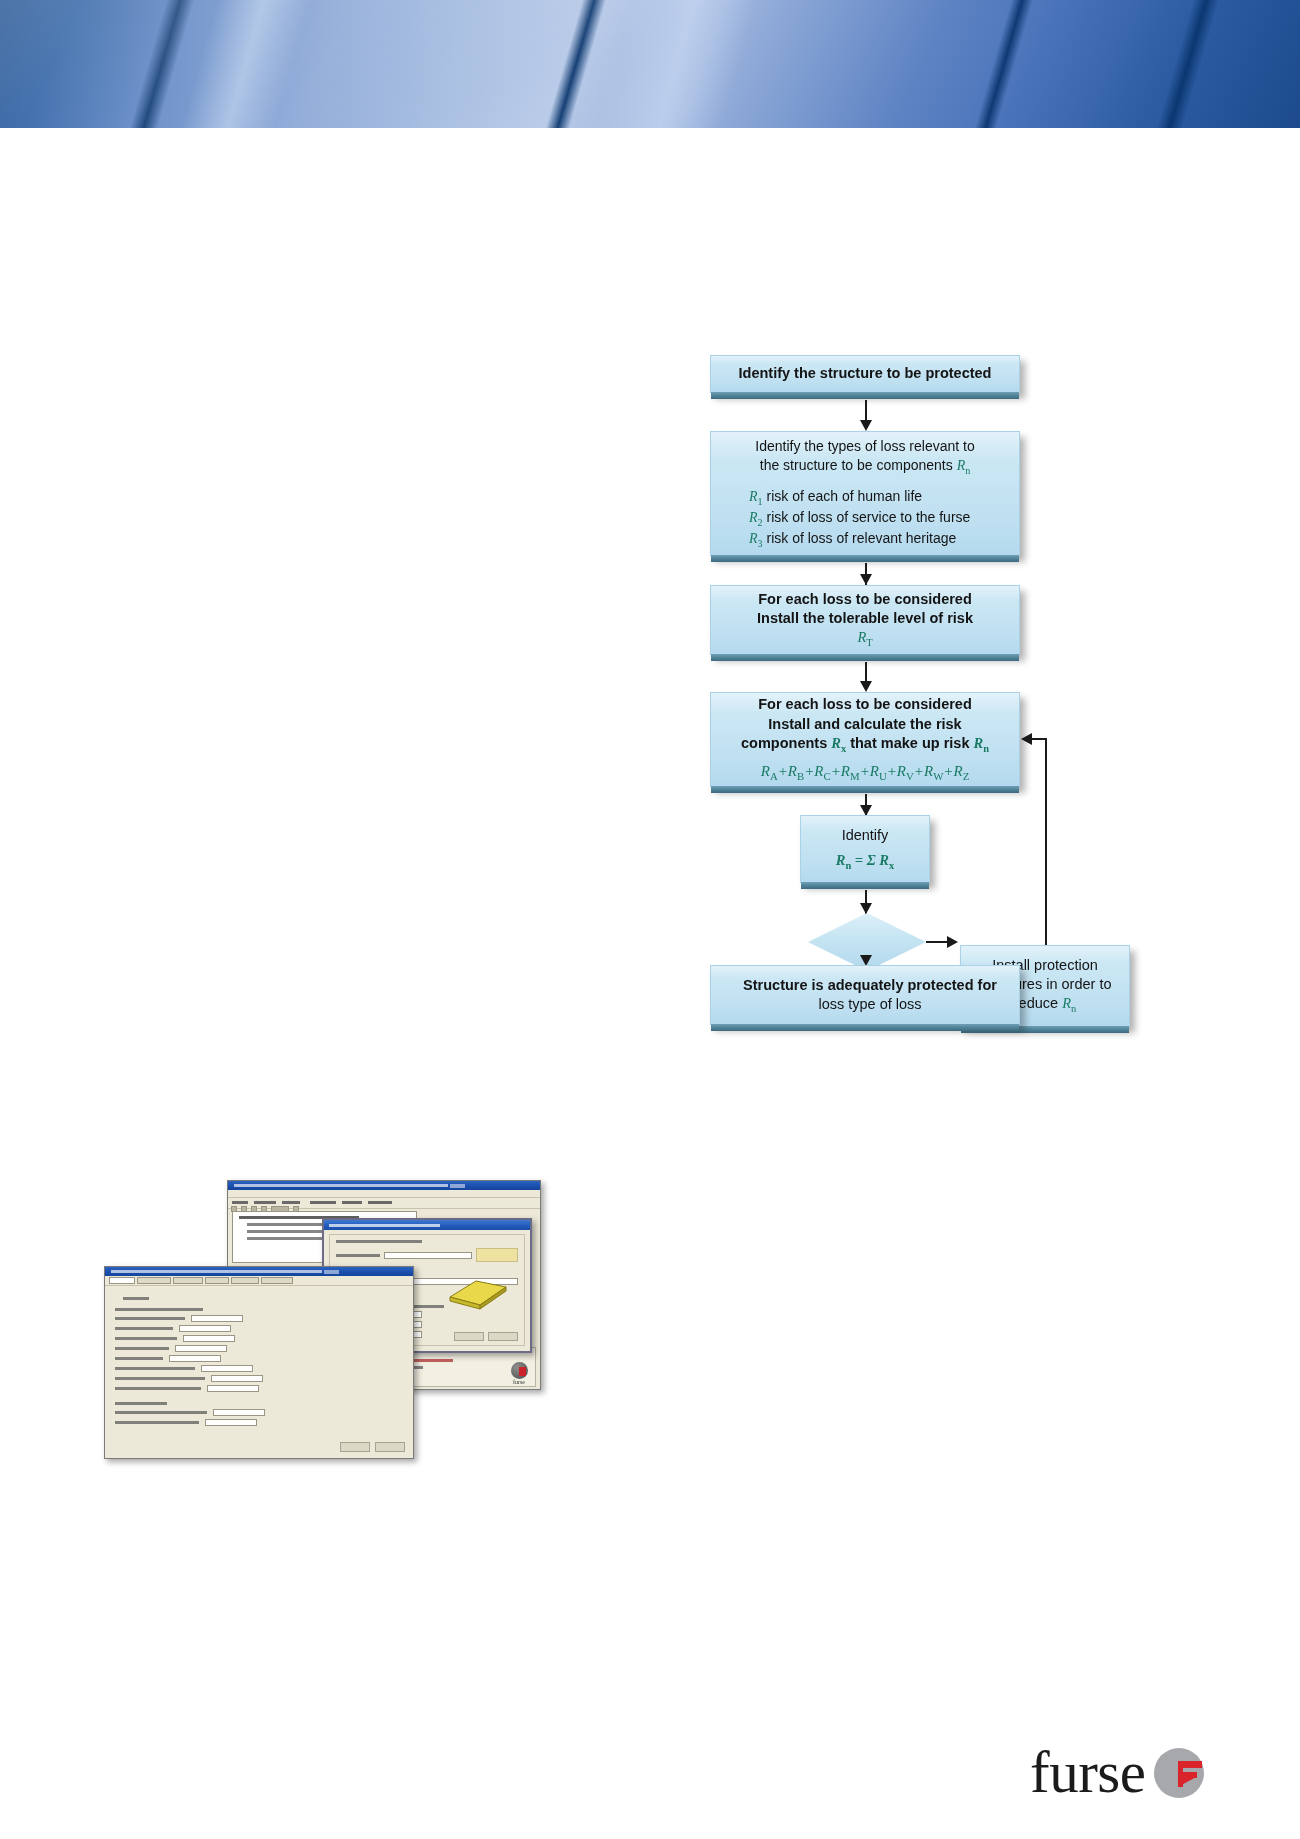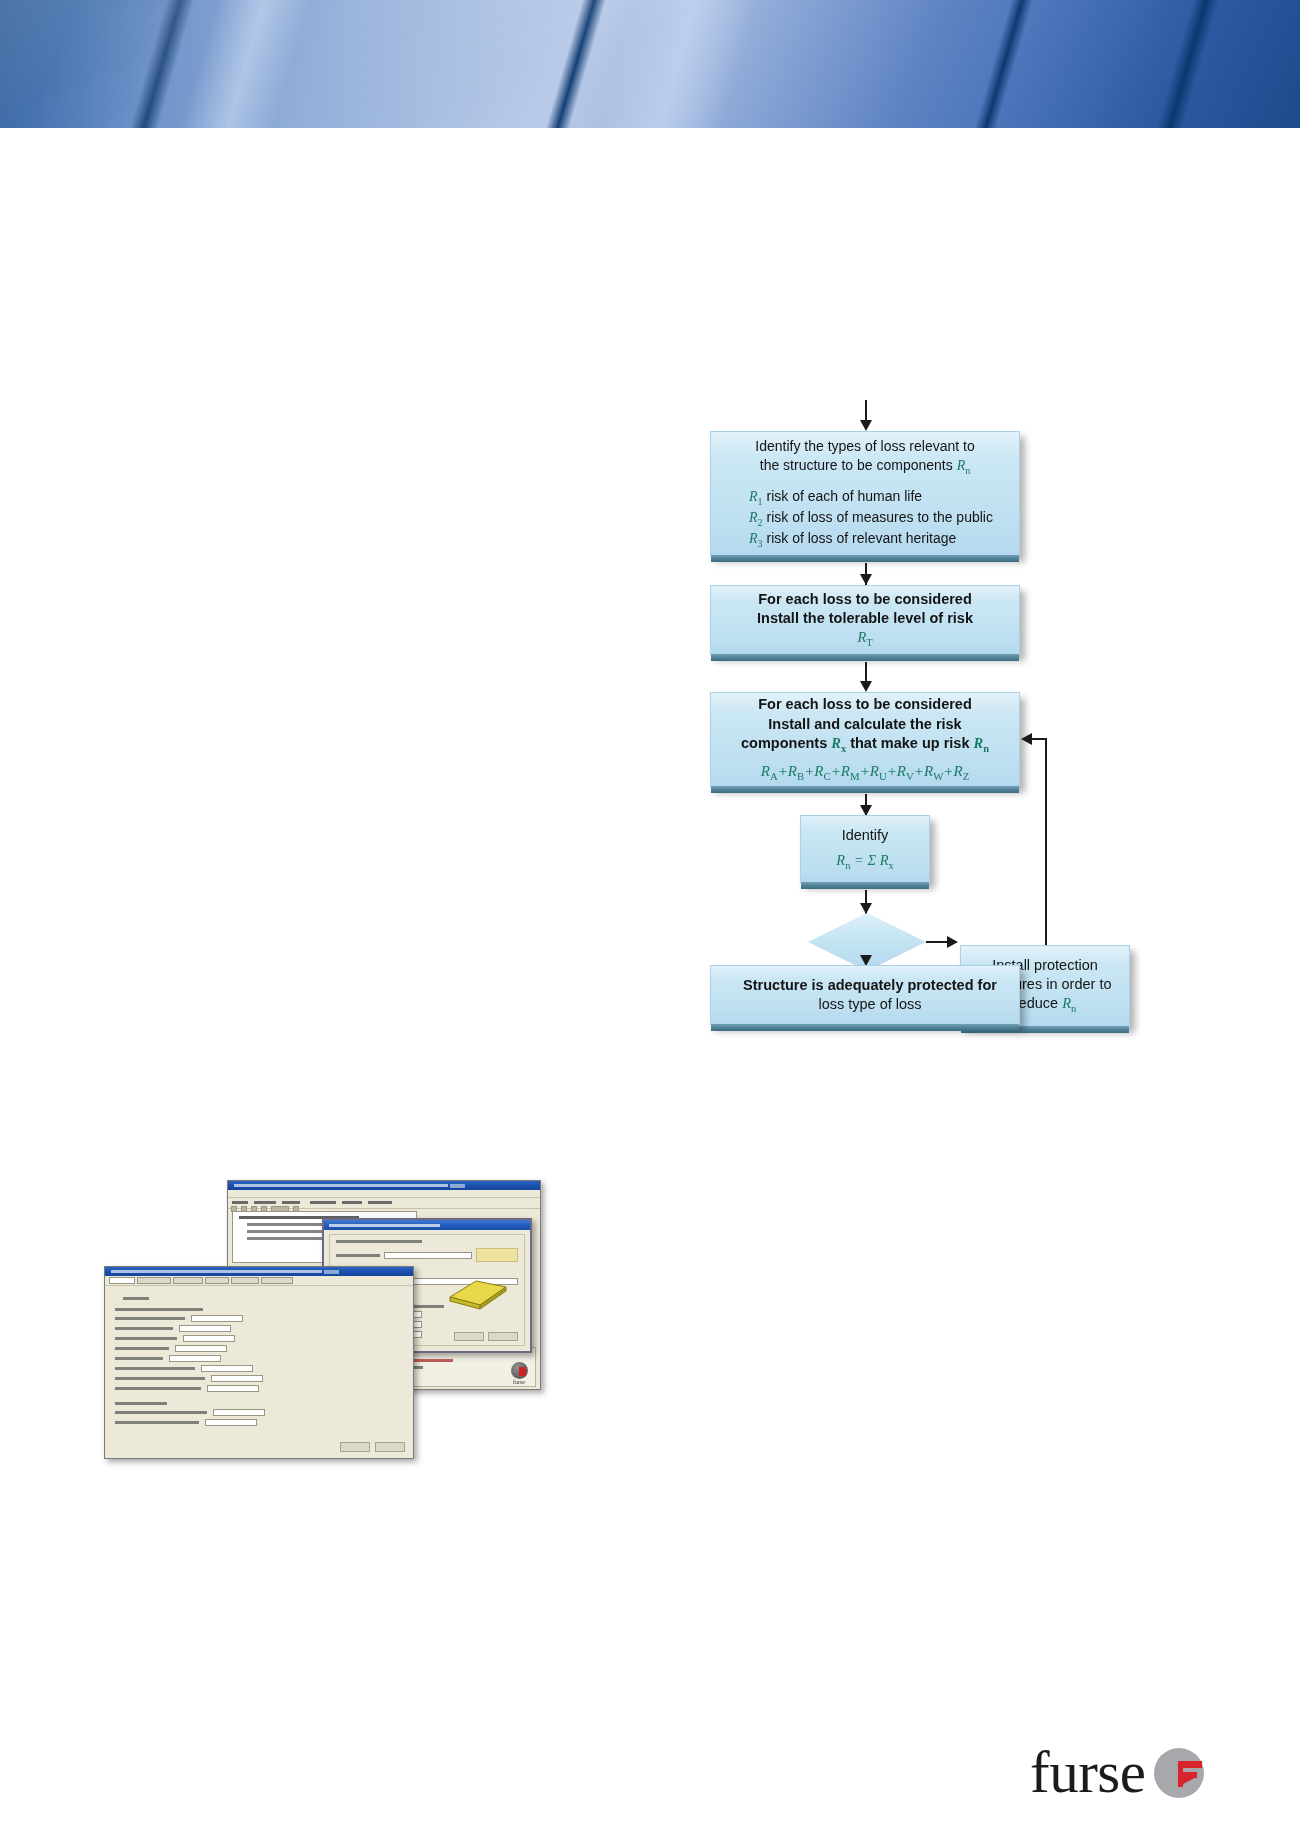--- a/index.html
+++ b/index.html
@@ -238,32 +238,35 @@
   <div class="band dark" style="left:46%;  width:22px;"></div>
   <div class="band light" style="left:50%;  width:120px;"></div>
   <div class="band dark" style="left:79%;  width:20px;"></div>
   <div class="band dark" style="left:93%;  width:24px;"></div>
   <div class="sheen"></div>
 </div>
 <div id="header-rule"></div>
 
 <div id="flowchart">
 
+  <div class="fc-box" id="box-identify-structure">
+    <span class="ln bold">Identify the structure to be protected</span>
+  </div>
 
   <div class="fc-line" style="left:165px; top:45px; width:2px; height:22px;"></div>
   <div class="fc-arrow down" style="left:160px; top:65px;"></div>
 
   <div class="fc-box" id="box-types-of-loss">
     <div class="head">
       <span class="ln">Identify the types of loss relevant to</span>
       <span class="ln"><span>the structure to be components </span><span class="risk"><span>R</span><sub>n</sub></span></span>
     </div>
     <div class="list">
       <span class="ln"><span class="risk"><span>R</span><sub>1</sub></span>&nbsp;<span>risk of each of human life</span></span>
-      <span class="ln"><span class="risk"><span>R</span><sub>2</sub></span>&nbsp;<span>risk of loss of measures to the public</span></span>
+      <span class="ln"><span class="risk"><span>R</span><sub>2</sub></span>&nbsp;<span>risk of loss of service to the furse</span></span>
       <span class="ln"><span class="risk"><span>R</span><sub>3</sub></span>&nbsp;<span>risk of loss of relevant heritage</span></span>
     </div>
   </div>
 
   <div class="fc-line" style="left:165px; top:208px; width:2px; height:22px;"></div>
   <div class="fc-arrow down" style="left:160px; top:219px;"></div>
 
   <div class="fc-box" id="box-tolerable-risk">
     <span class="ln bold">For each loss to be considered</span>
     <span class="ln bold">Install the tolerable level of risk</span>
@@ -282,21 +285,21 @@
 
   <div class="fc-line" style="left:345px; top:383px; width:2px; height:207px;"></div>
   <div class="fc-line" style="left:332px; top:383px; width:15px; height:2px;"></div>
   <div class="fc-arrow left" style="left:321px; top:378px;"></div>
 
   <div class="fc-line" style="left:165px; top:439px; width:2px; height:22px;"></div>
   <div class="fc-arrow down" style="left:160px; top:450px;"></div>
 
   <div class="fc-box" id="box-calculate">
     <span class="ln">Identify</span>
-    <span class="ln risk" style="margin-top:6px;"><span>R</span><sub>n</sub><span> = Σ </span><span>R</span><sub>x</sub></span>
+    <span class="ln risk" style="margin-top:6px;font-weight:bold;"><span>R</span><sub>n</sub><span> = Σ </span><span>R</span><sub>x</sub></span>
   </div>
 
   <div class="fc-line" style="left:165px; top:535px; width:2px; height:24px;"></div>
   <div class="fc-arrow down" style="left:160px; top:548px;"></div>
 
   <div class="fc-diamond">
     
   </div>
 
   <div class="fc-line" style="left:226px; top:586px; width:22px; height:2px;"></div>

